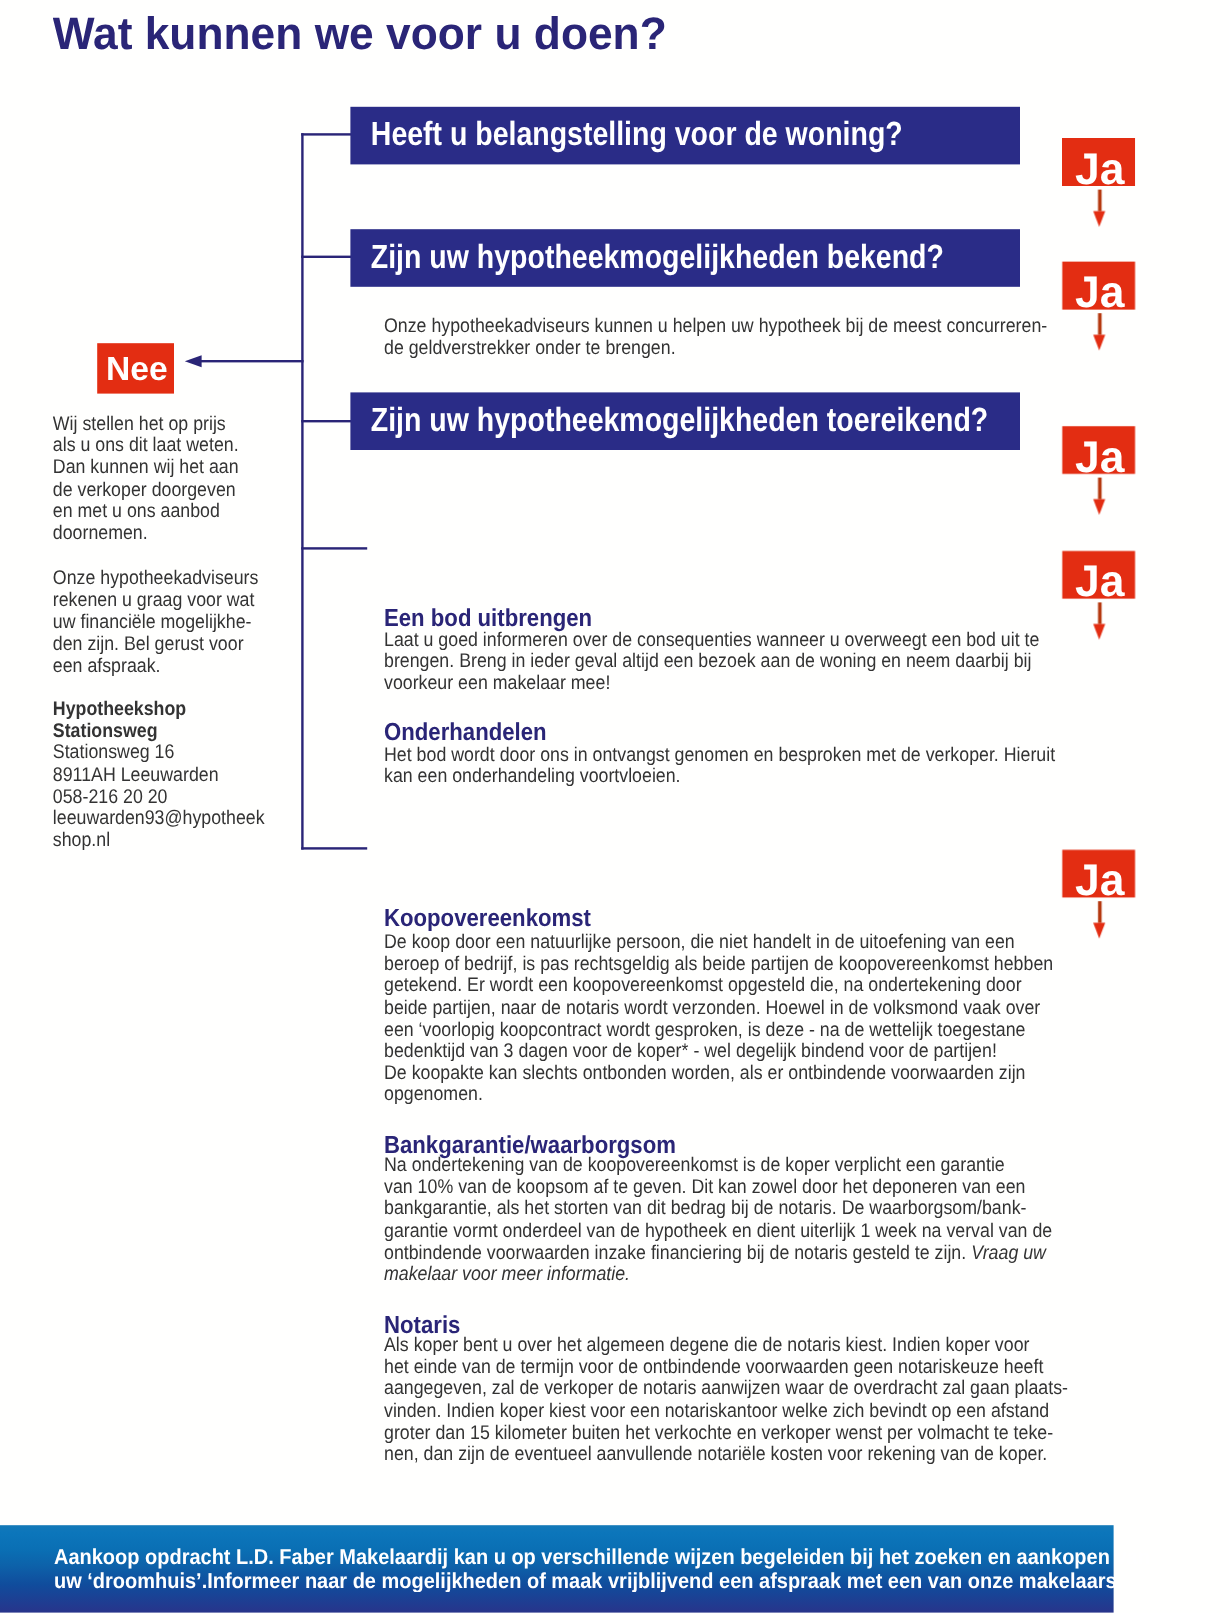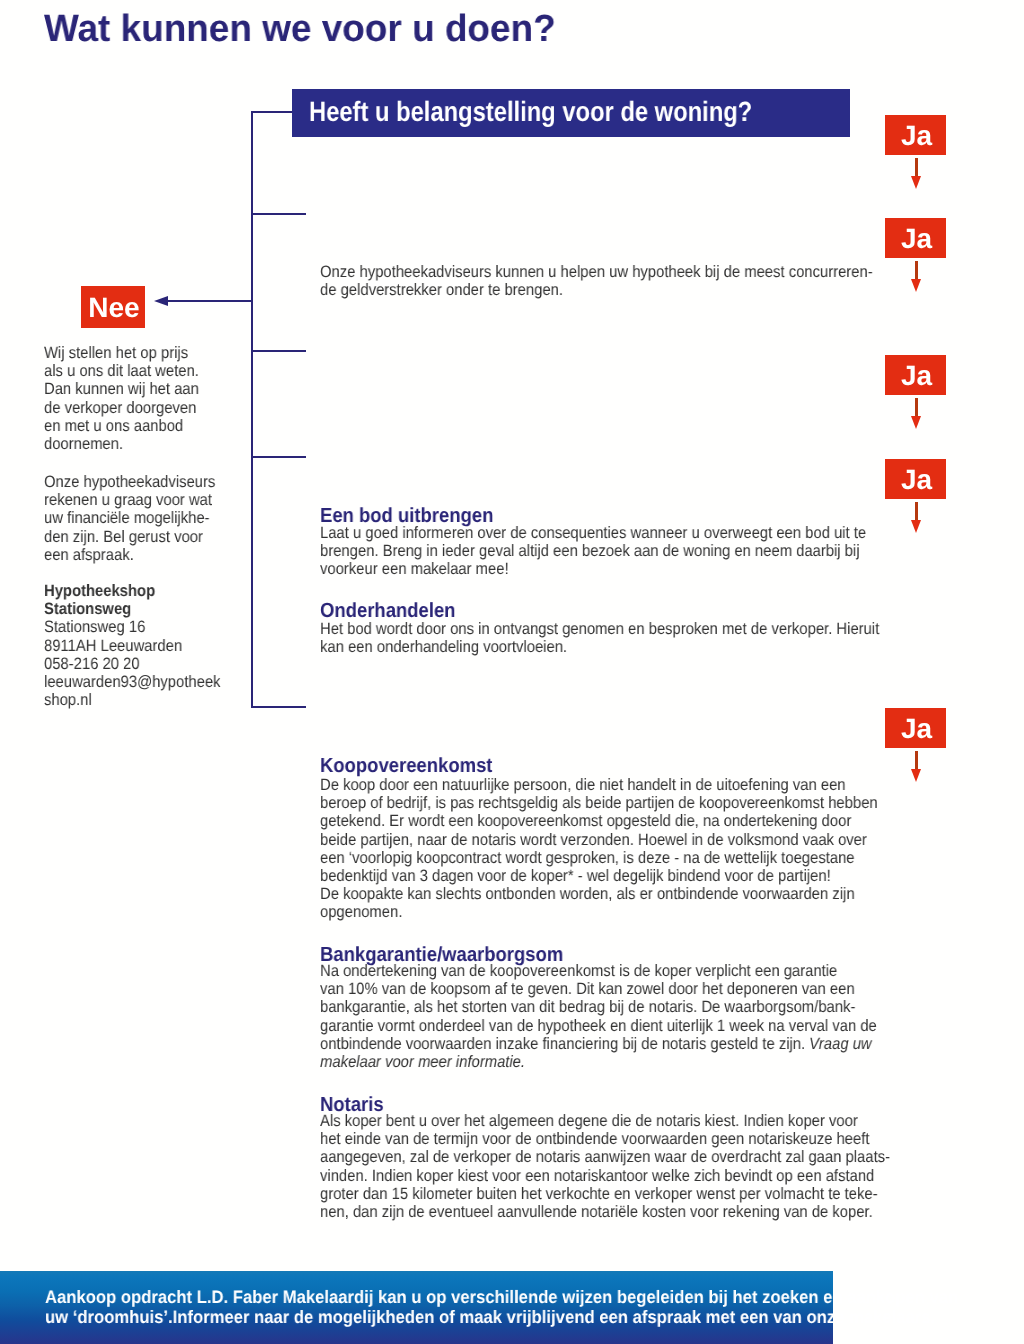--- a/index.html
+++ b/index.html
@@ -15,21 +15,21 @@
 
   
   .bar{position:absolute;left:292px;width:558px;height:48px;background:#2a2c87;}
   .bar .bartext{position:absolute;left:17px;top:7px;font-size:28px;font-weight:bold;
         color:#ffffff;white-space:nowrap;transform:scaleX(0.848);transform-origin:left top;}
 
   
   .ja{position:absolute;width:61px;height:40px;background:#e32d12;
       outline:3px solid #fffffe;}
   .ja .jatext{position:absolute;left:1px;top:5px;width:61px;text-align:center;transform:translateZ(0);
-      font-size:28px;font-weight:bold;color:#fff;}
+      font-size:37px;font-weight:bold;color:#fff;}
 
   
   .nee{position:absolute;left:81px;top:286px;width:64px;height:42px;background:#e32d12;}
   .nee .neetext{position:absolute;left:1px;top:6px;width:64px;text-align:center;transform:translateZ(0);
       font-size:28px;font-weight:bold;color:#fff;}
 
   
   .vline{position:absolute;background:#2a2577;width:2px;}
   .hline{position:absolute;background:#2a2577;height:2px;}
 
@@ -51,22 +51,22 @@
   .para{position:absolute;left:320px;font-size:16.5px;color:#333333;line-height:18.2px;
        white-space:pre;transform:scaleX(0.898);transform-origin:left top;}
   .para i{font-style:italic;}
 
   
   .side{position:absolute;left:44px;font-size:16.5px;color:#333333;line-height:18.2px;
        white-space:pre;transform:scaleX(0.898);transform-origin:left top;}
   .side b{font-weight:bold;}
 
   
-  .footer{position:absolute;left:0;top:1271px;width:833px;height:73px;
-     background:linear-gradient(180deg,#1479b7 0%,#0c76bb 8%,#0a6fb4 28%,#0d61a9 47%,#104c9c 68%,#28348b 100%);}
+  .footer{position:absolute;left:0;top:1271px;width:896px;height:73px;
+     background:linear-gradient(180deg,#1479b7 0%,#0c76bb 8%,#0a6fb4 28%,#0d61a9 47%,#104c9c 68%,#28348b 100%);padding-left:32px;}
   .footer .ftext{position:absolute;left:45px;top:16px;color:#fff;font-size:18px;
      font-weight:bold;line-height:20px;white-space:pre;
      transform:scaleX(0.925);transform-origin:left top;}
 </style>
 </head>
 <body>
 
 <div class="page">
 
   <div class="title">Wat kunnen we voor u doen?</div>
@@ -75,20 +75,26 @@
   <div class="hline" style="left:251px;top:111px;width:55px;"></div>
   <div class="hline" style="left:251px;top:213px;width:55px;"></div>
   <div class="hline" style="left:251px;top:350px;width:55px;"></div>
   <div class="hline" style="left:251px;top:456px;width:55px;"></div>
   <div class="hline" style="left:251px;top:706px;width:55px;"></div>
   <div class="hline" style="left:166px;top:300px;width:87px;"></div>
   <div class="larrow" style="left:154px;top:296px;"></div>
 
   <div class="bar" style="top:89px;">
     <div class="bartext">Heeft u belangstelling voor de woning?</div>
+  </div>
+  <div class="bar" style="top:191px;">
+    <div class="bartext">Zijn uw hypotheekmogelijkheden bekend?</div>
+  </div>
+  <div class="bar" style="top:327px;">
+    <div class="bartext">Zijn uw hypotheekmogelijkheden toereikend?</div>
   </div>
 
   <div class="ja" style="left:885px;top:115px;">
     <div class="jatext">Ja</div>
   </div>
   <div class="arrow" style="left:911px;top:158px;">
     <div class="shaft" style="height:18px;"></div>
       <div class="head" style="top:18px;"></div>
   </div>
 

